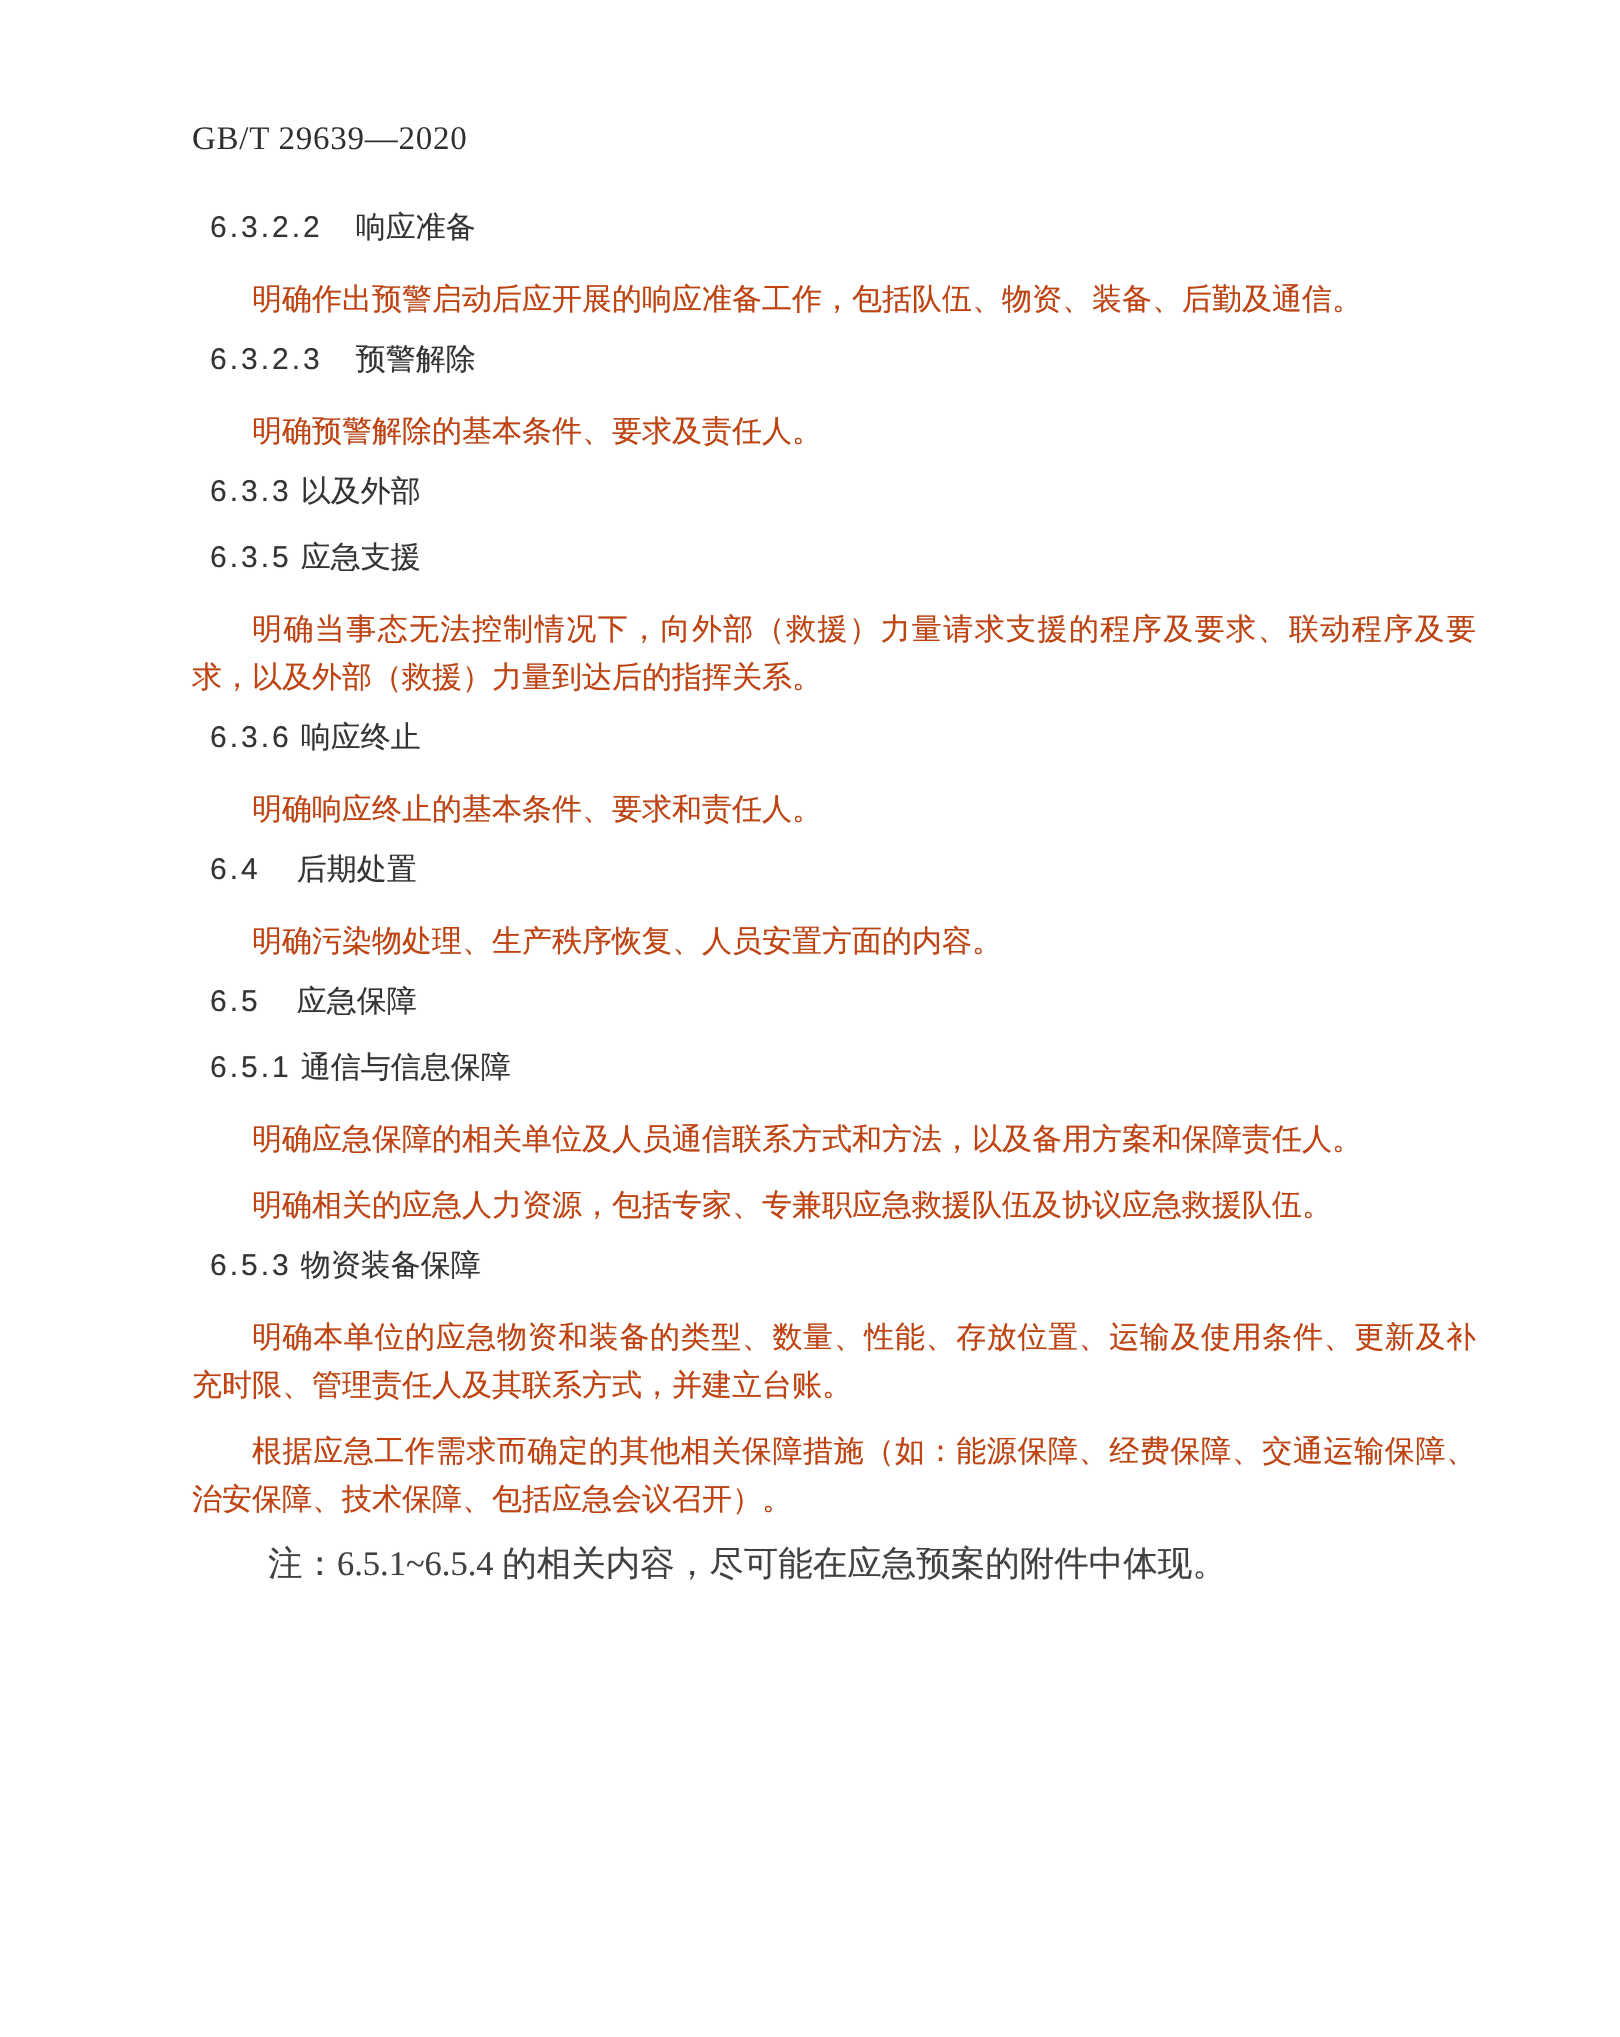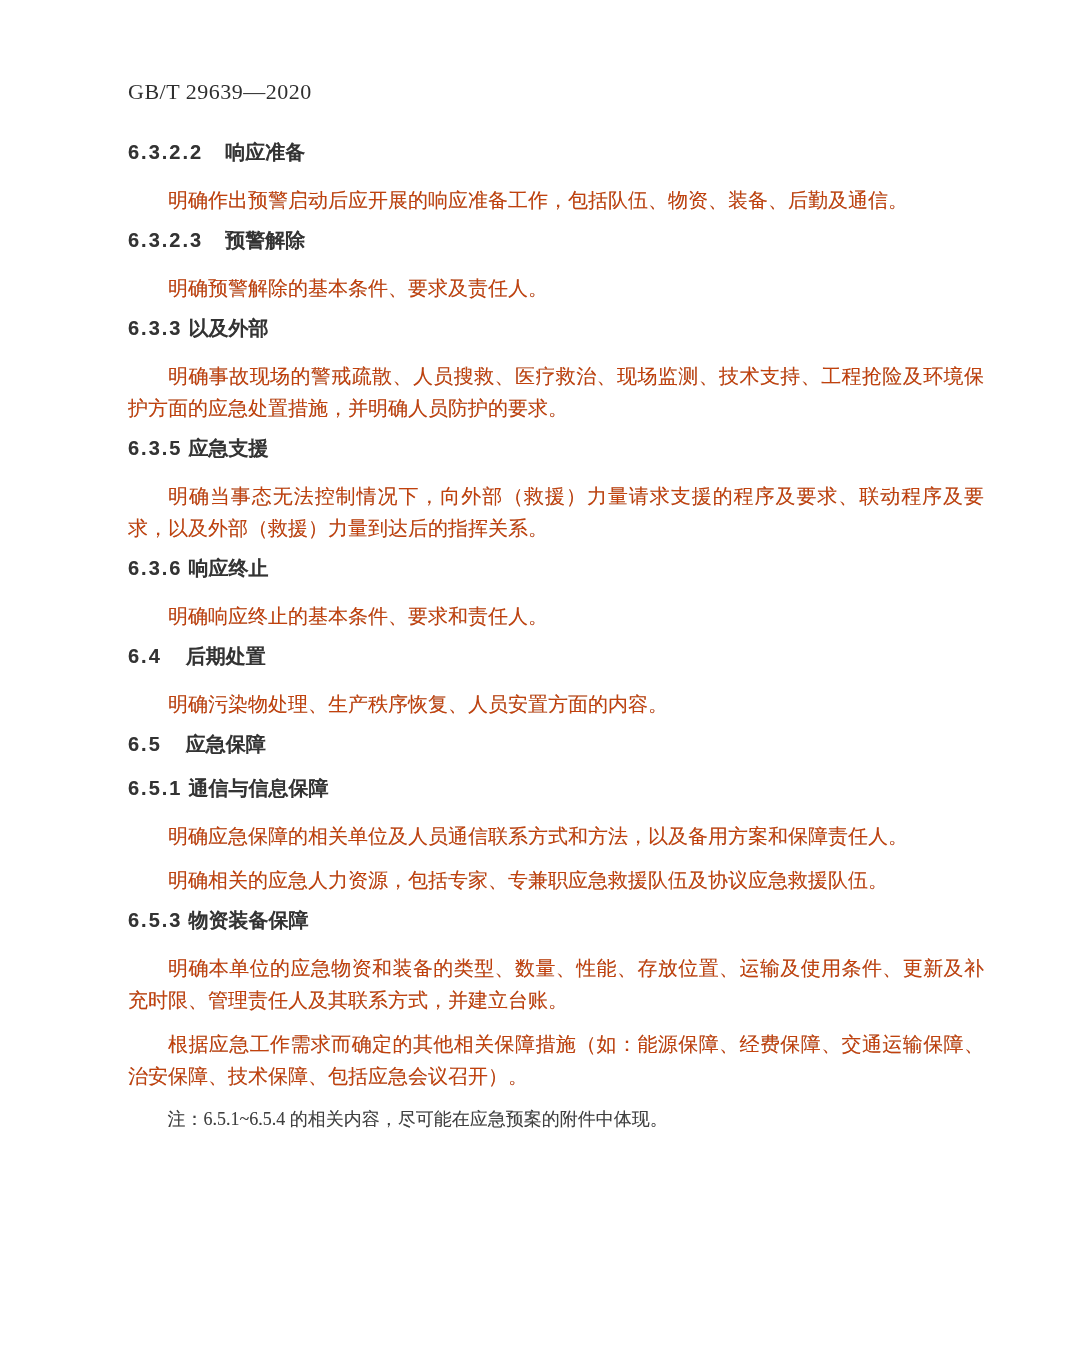--- a/index.html
+++ b/index.html
@@ -19,24 +19,24 @@
   .doc-header {
     text-align: left;
     font-family: "Liberation Serif", serif;
     font-size: 22px;
     line-height: 24px;
     color: #2f2f2f;
     letter-spacing: 0.5px;
   }
   .sec-h {
     font-family: "Liberation Sans", sans-serif;
-    font-weight: bold;
+    font-weight: normal;
     font-size: 20px;
     line-height: 24px;
-    margin: 0 0 20px 0;
+    margin: 0 0 20px 12px;
     color: #333333;
     text-shadow: 0 0 0.6px rgba(80,80,80,0.45);
     white-space: nowrap;
   }
   .sec-h.first { margin-top: 36px; }
   .sec-h .num { letter-spacing: 2px; }
   .sec-h.lvl2 .ttl { margin-left: 24px; }
   .sec-h.lvl3 .ttl { margin-left: 6px; }
   .sec-h.lvl4 .ttl { margin-left: 22px; }
   .sec-p {
@@ -44,21 +44,21 @@
     font-size: 20px;
     line-height: 32px;
     margin: 0 0 12px 0;
     text-indent: 2em;
     text-align: justify;
     color: #c2410c;
     text-shadow: 0 0 0.6px rgba(90,90,90,0.4);
   }
   .sec-note {
     font-family: "Liberation Serif", serif;
-    font-size: 18px;
+    font-size: 23px;
     line-height: 30px;
     margin: 2px 0 0 0;
     text-indent: 2.2em;
     text-align: justify;
     color: #404040;
     text-shadow: 0 0 0.6px rgba(90,90,90,0.4);
   }
 </style>
 </head>
 <body>
@@ -75,21 +75,20 @@
 
     <div class="sec-h lvl4">
       <span class="num">6.3.2.3</span><span class="ttl">预警解除</span>
     </div>
     <p class="sec-p">明确预警解除的基本条件、要求及责任人。</p>
 
     <div class="sec-h lvl3">
       <span class="num">6.3.3</span><span class="ttl">以及外部</span>
     </div>
 
-    <p class="sec-p">明确事故现场的警戒疏散、人员搜救、医疗救治、现场监测、技术支持、工程抢险及环境保护方面的应急处置措施，并明确人员防护的要求。</p>
 
     <div class="sec-h lvl3">
       <span class="num">6.3.5</span><span class="ttl">应急支援</span>
     </div>
     <p class="sec-p">明确当事态无法控制情况下，向外部（救援）力量请求支援的程序及要求、联动程序及要求，以及外部（救援）力量到达后的指挥关系。</p>
 
     <div class="sec-h lvl3">
       <span class="num">6.3.6</span><span class="ttl">响应终止</span>
     </div>
     <p class="sec-p">明确响应终止的基本条件、要求和责任人。</p>

